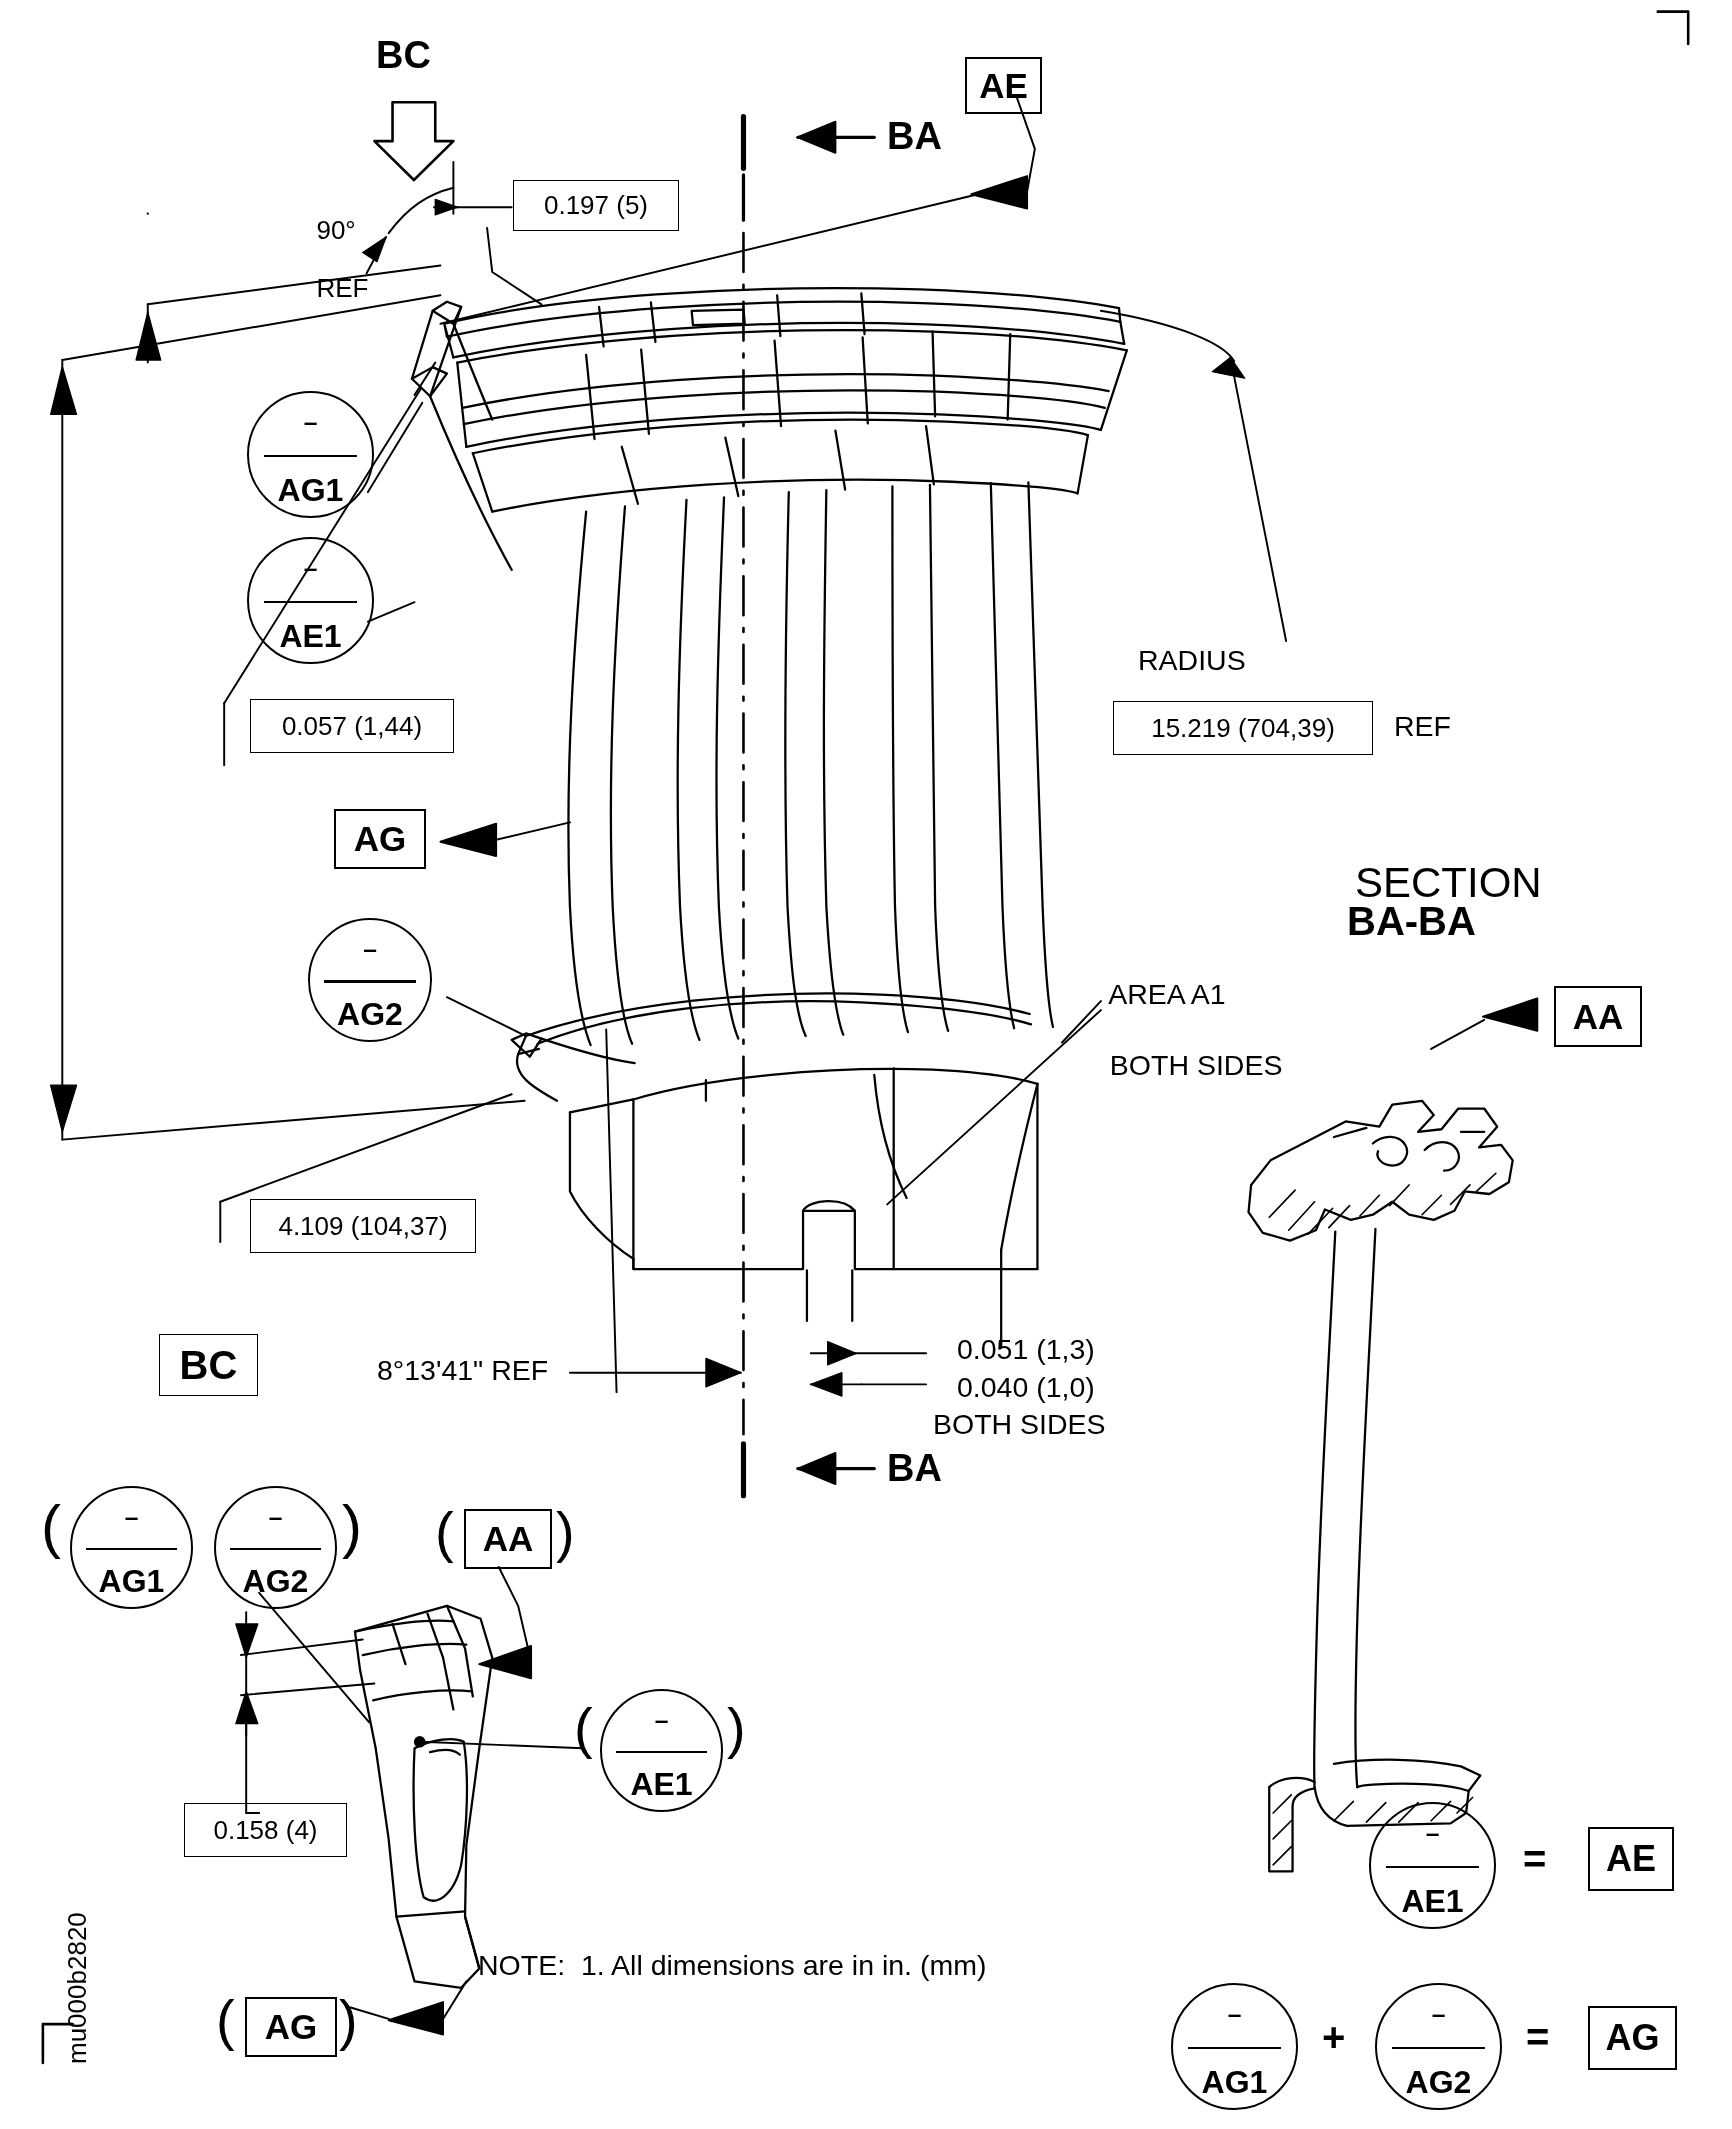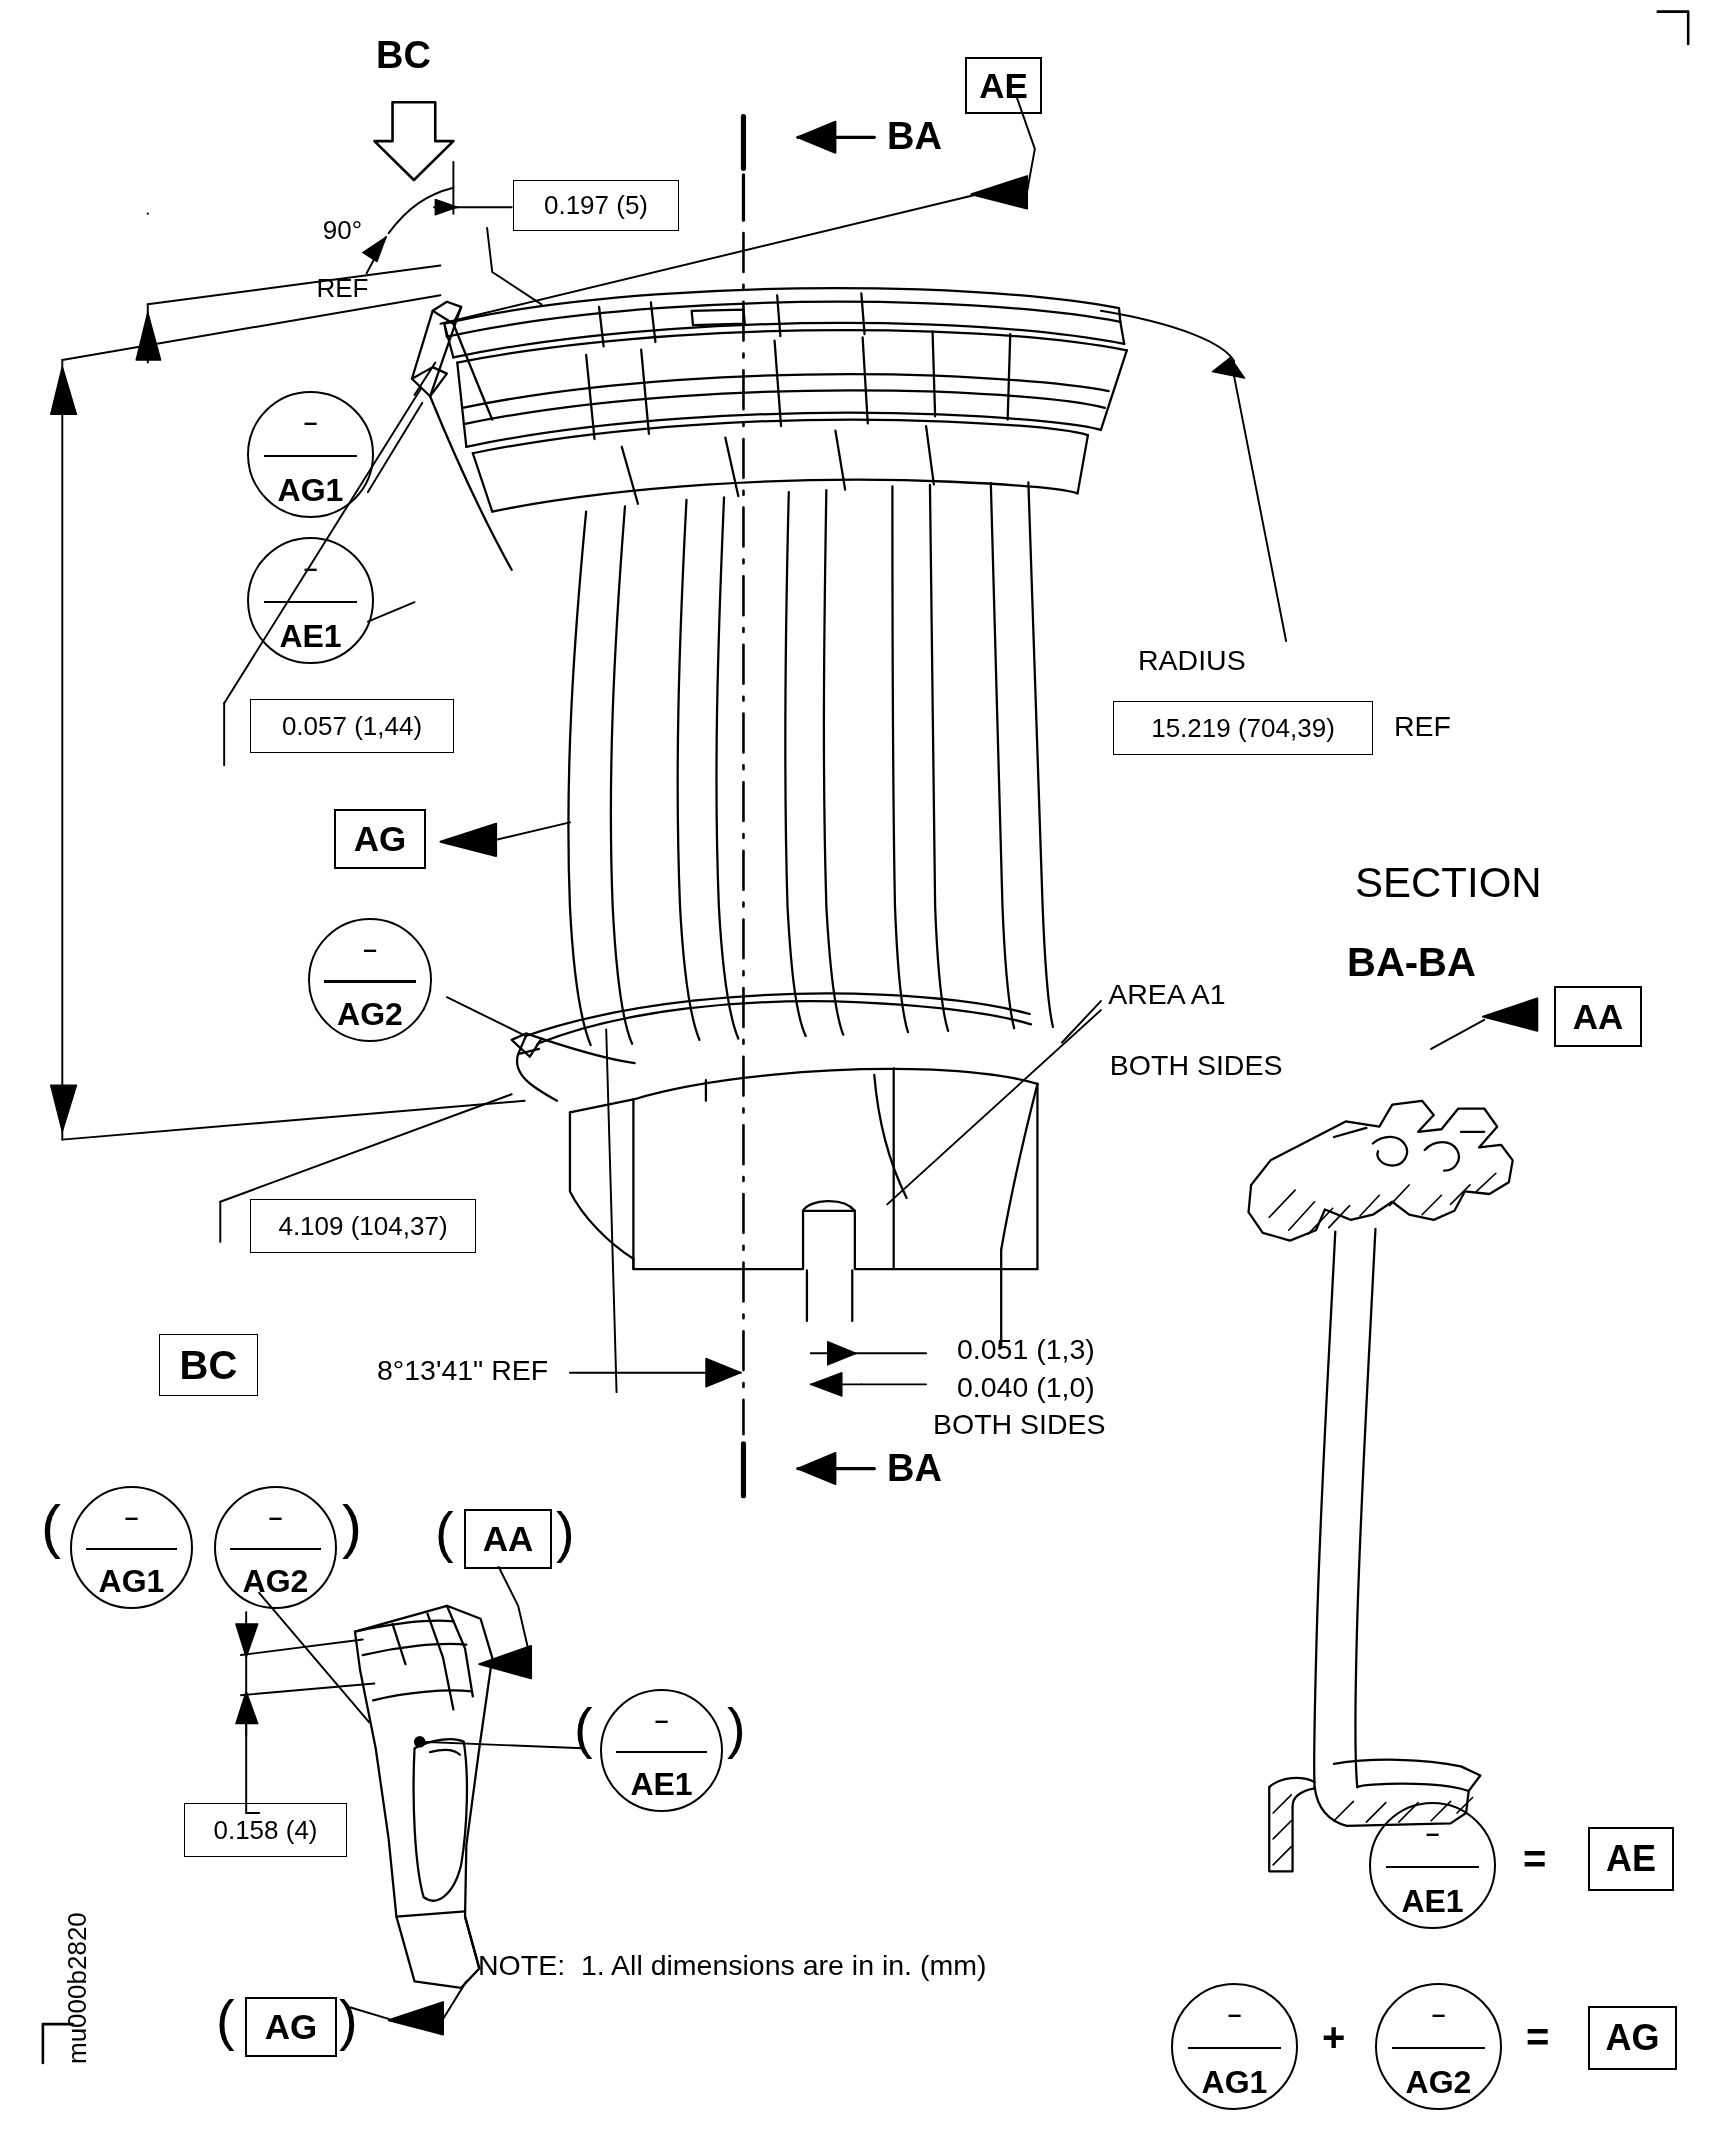--- a/index.html
+++ b/index.html
@@ -244,21 +244,21 @@
 <div class="txt bold" style="left:376px;top:34px;font-size:38px;">BC</div>
 
 <div class="txt bold" style="left:887px;top:115px;font-size:38px;">BA</div>
 
 <div class="txt bold" style="left:887px;top:1447px;font-size:38px;">BA</div>
 
 <div class="dflag" style="left:965px;top:57px;width:73px;height:53px;font-size:35px;">AE</div>
 
 <div class="dimbox" style="left:513px;top:180px;width:164px;height:49px;">0.197 (5)</div>
 
-<div class="txt" style="left:302px;top:187px;font-size:26px;text-align:center;">
+<div class="txt" style="left:302px;top:187px;font-size:26px;text-align:left;">
   <span>90°</span><br>
   <span>REF</span>
 </div>
 
 <div class="circ" style="left:247px;top:391px;width:127px;height:127px;">
   <div class="dash">–</div>
   <div class="bar"></div>
   <div class="lbl" style="font-size:32px;">AG1</div>
 </div>
 
@@ -289,21 +289,21 @@
   <span>BOTH SIDES</span>
 </div>
 
 <div class="txt" style="left:377px;top:1355px;font-size:28.5px;">8°13'41" REF</div>
 
 <div class="txt" style="left:957px;top:1334px;font-size:28.5px;">0.051 (1,3)</div>
 <div class="txt" style="left:957px;top:1372px;font-size:28.5px;">0.040 (1,0)</div>
 <div class="txt" style="left:933px;top:1409px;font-size:28.5px;">BOTH SIDES</div>
 
 <div class="txt" style="left:1355px;top:859px;font-size:42px;">SECTION</div>
-<div class="txt bold" style="left:1347px;top:899px;font-size:40px;margin-top:41px;">BA-BA</div>
+<div class="txt bold" style="left:1347px;top:899px;font-size:40px;">BA-BA</div>
 
 <div class="dflag" style="left:1554px;top:986px;width:84px;height:57px;font-size:35px;">AA</div>
 
 <div class="boxed bold" style="left:159px;top:1334px;width:97px;height:60px;font-size:40px;">BC</div>
 
 <div class="txt" style="left:41px;top:1493px;font-size:60px;">(</div>
 <div class="circ" style="left:70px;top:1486px;width:123px;height:123px;">
   <div class="dash">–</div>
   <div class="bar"></div>
   <div class="lbl" style="font-size:32px;">AG1</div>

